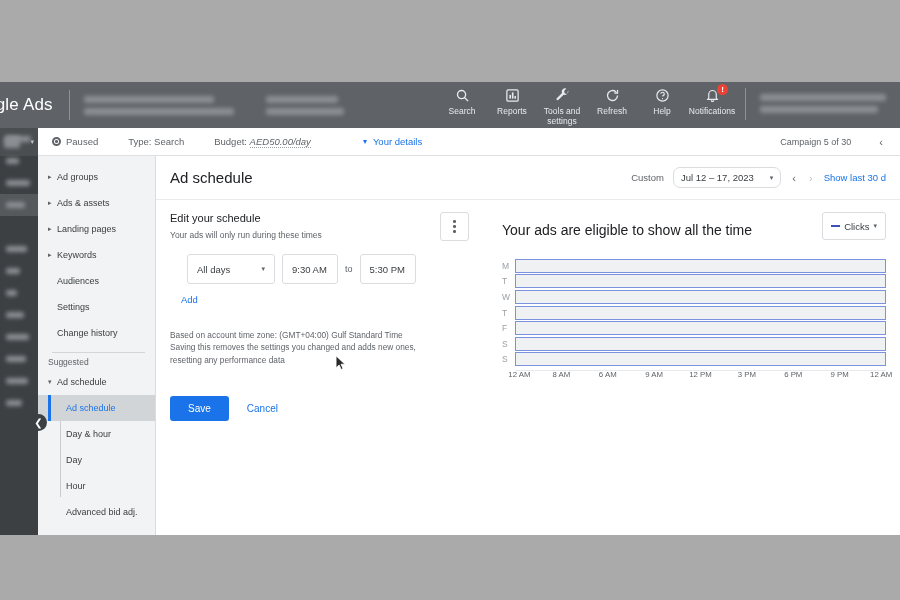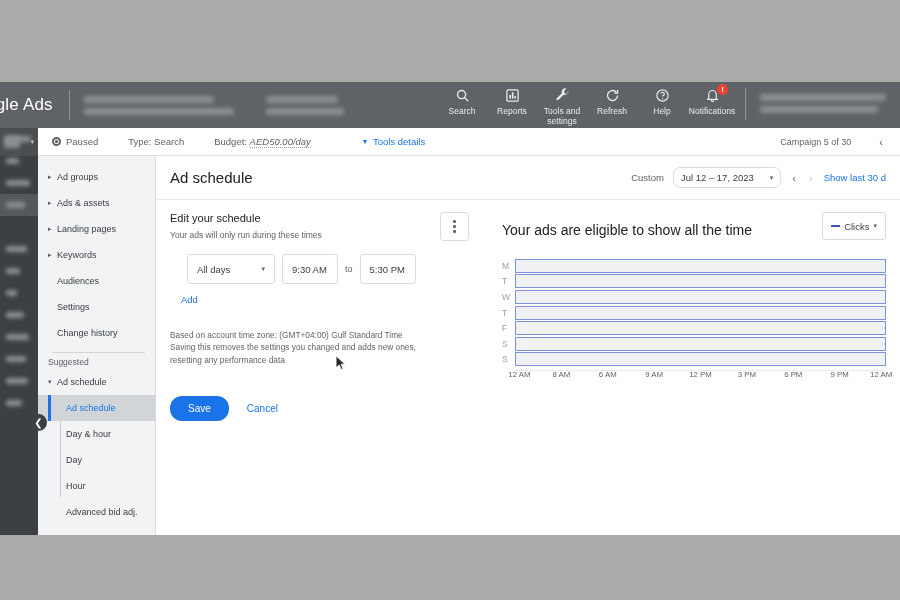--- a/index.html
+++ b/index.html
@@ -137,21 +137,21 @@
     display: flex; align-items: center; padding: 0 9px; font-size: 9.5px; color: #3c4043;
     background: #fff; cursor: pointer;
   }
   .sel-box.days { width: 88px; justify-content: space-between; }
   .sel-box.time { width: 56px; justify-content: flex-start; }
   .to-lbl { font-size: 9px; color: #5f6368; }
   .add-link { color: #1a73e8; font-size: 9.5px; margin-top: 10px; margin-left: 11px; cursor: pointer; display: inline-block; }
   .note { margin-top: 22px; font-size: 8.3px; color: #5f6368; line-height: 1.5; }
   .btn-row { display: flex; align-items: center; gap: 18px; margin-top: 30px; }
   .btn-primary {
-    background: #1a73e8; color: #fff; font-size: 10px; border: none; border-radius: 12px;
+    background: #1a73e8; color: #fff; font-size: 10px; border: none; border-radius: 3px;
     height: 25px; padding: 4px 18px; cursor: pointer; font-family: inherit;
   }
   .btn-text { color: #1a73e8; font-size: 10px; background: none; border: none; cursor: pointer; font-family: inherit; }
   #kebab {
     position: absolute; left: 270px; top: 0; width: 29px; height: 29px;
     border: 1px solid #dadce0; border-radius: 3px; background: #fff;
     display: flex; align-items: center; justify-content: center; cursor: pointer;
   }
   #kebab .dots { display: flex; flex-direction: column; gap: 2.5px; }
   #kebab .dots i { width: 2.5px; height: 2.5px; background: #5f6368; border-radius: 50%; display: block; }
@@ -326,21 +326,21 @@
         <span class="status-dot"></span>
         <span>Paused</span>
       </div>
       <div class="cell" style="margin-left:30px;">Type: Search</div>
       <div class="cell" style="margin-left:30px;">
         <span>Budget:&nbsp;</span>
           <span class="dotted">AED50.00/day</span>
       </div>
       <div class="cell" style="margin-left:52px;gap:6px;">
         <span style="color:#1a73e8;font-size:8px;">▾</span>
-        <span class="link">Tools details</span>
+        <span class="link">Your details</span>
       </div>
       <div class="camp-nav">
         <span>Campaign 5 of 30</span>
         <span class="arrow-btn">‹</span>
       </div>
     </div>
 
     <div id="pagenav">
       <div class="nav-row">
         <span class="caret">▸</span>

